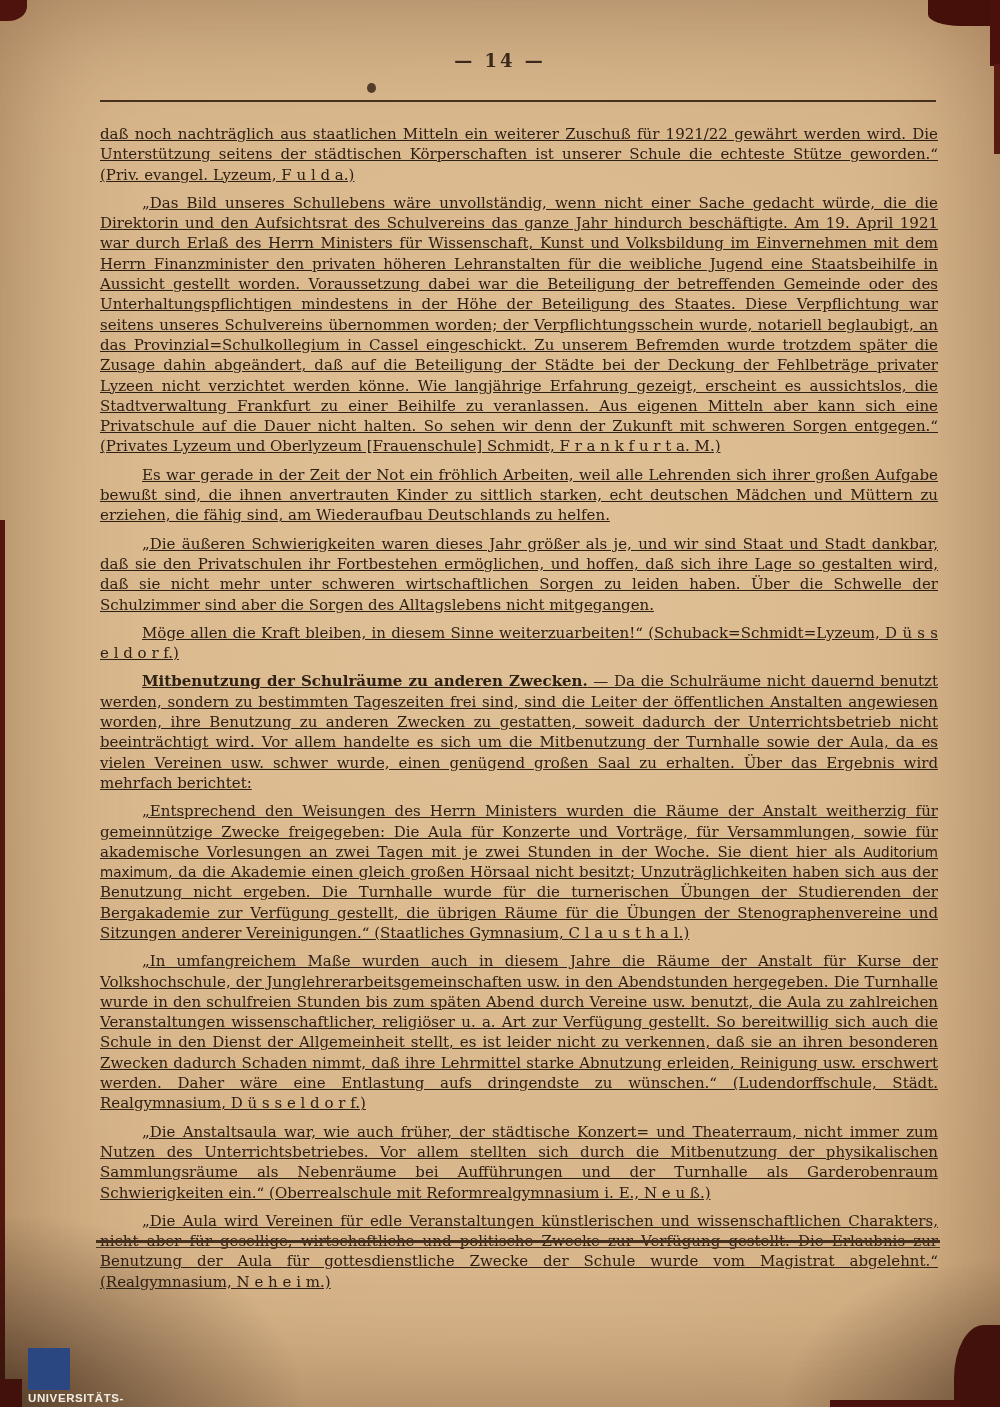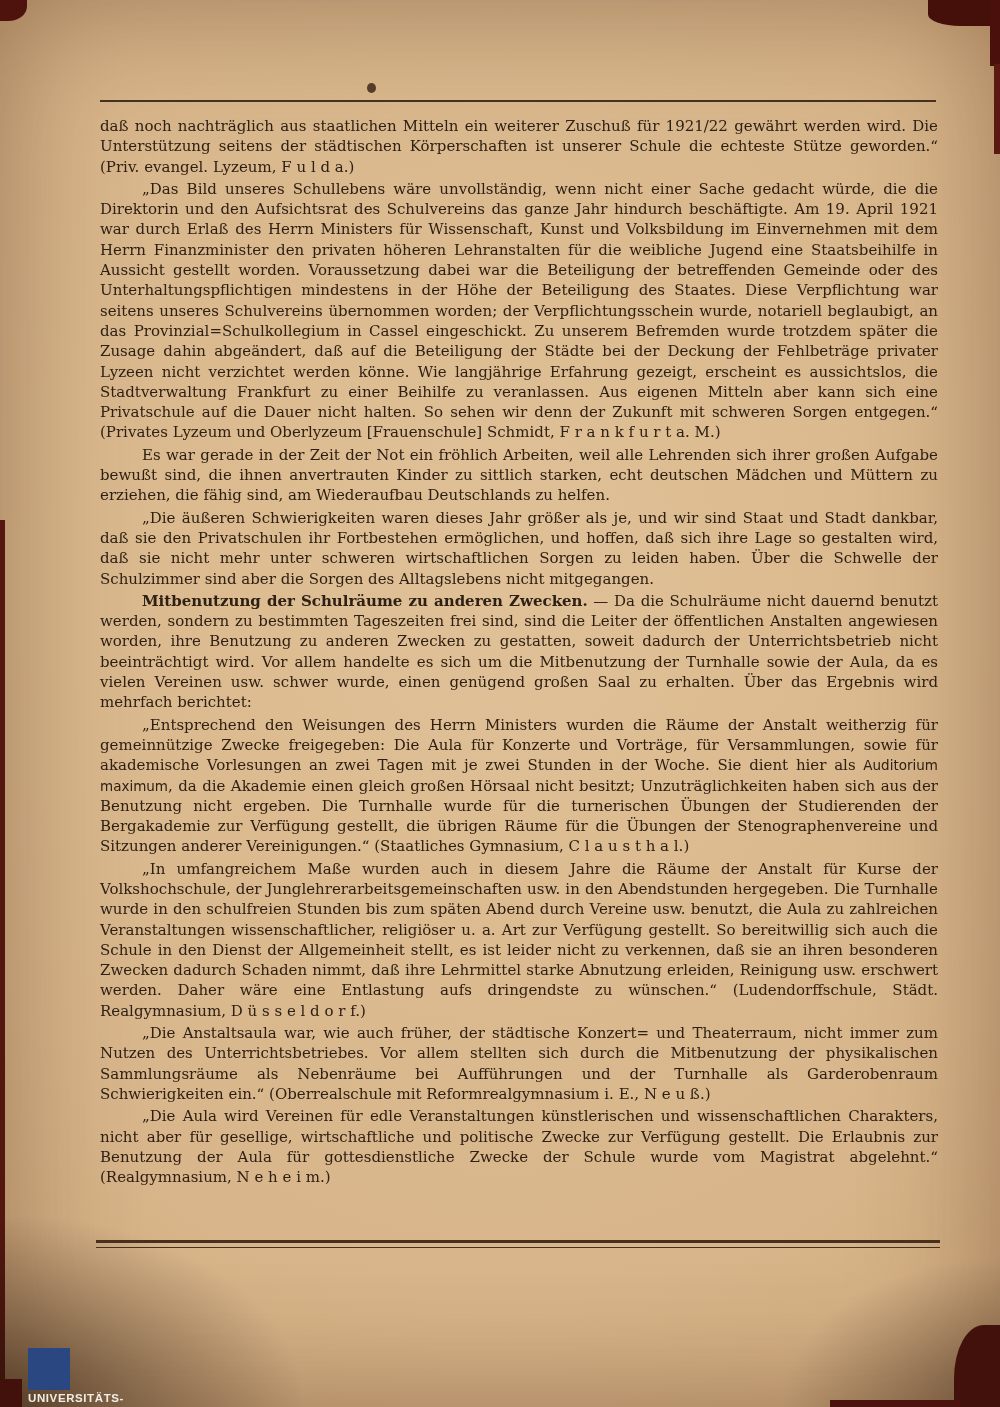--- a/index.html
+++ b/index.html
@@ -18,21 +18,21 @@
     font-size:18px; color:#3a281b; letter-spacing:3px; font-weight:bold;
   }
 
   .top-rule { position:absolute; top:100px; left:100px; right:64px; height:2px; background:#46311f; }
   .ink-dot  { position:absolute; top:83px; left:367px; width:9px; height:10px; background:#3c2818; border-radius:50%; opacity:.85; }
 
   .content {
     position:absolute; top:116px; left:100px; right:62px;
     color:#2f2014; font-size:15px; line-height:20.3px; text-align:justify;
   }
-  .content p { margin:0 0 2px; text-indent:42px; }
+  .content p { margin:8px 0 2px; text-indent:42px;text-decoration:underline; }
   .content p.no-indent { text-indent:0; }
   .lead-bold { font-weight:bold; }
   .antiqua { font-family:"DejaVu Sans", sans-serif; font-size:13.5px; }
 
   .bottom-rules { position:absolute; top:1240px; left:96px; right:60px; }
   .rule-thick { height:3px; background:#46311f; }
   .rule-thin  { height:1px; background:#46311f; margin-top:4px; }
 
   .shadow-bl {
     position:absolute; left:0; bottom:0; width:300px; height:190px;
@@ -70,34 +70,38 @@
   <div class="mark m-tr2"></div>
   <div class="mark m-r1"></div>
   <div class="mark m-left"></div>
   <div class="shadow-bl"></div>
   <div class="shadow-br"></div>
   <div class="mark m-bl"></div>
   <div class="mark m-br"></div>
   <div class="mark m-b"></div>
   <div class="ink-dot"></div>
 
+  <div class="page-number">— 14 —</div>
   <div class="top-rule"></div>
 
   <div class="content">
     <p class="no-indent">
       <span>daß noch nachträglich aus staatlichen Mitteln ein weiterer Zuschuß für 1921/22 gewährt werden wird. Die Unterstützung seitens der städtischen Körperschaften ist unserer Schule die echteste Stütze geworden.“ (Priv. evangel. Lyzeum, F u l d a.)</span>
     </p>
     <p>
       <span>„Das Bild unseres Schullebens wäre unvollständig, wenn nicht einer Sache gedacht würde, die die Direktorin und den Aufsichtsrat des Schulvereins das ganze Jahr hindurch beschäftigte. Am 19. April 1921 war durch Erlaß des Herrn Ministers für Wissenschaft, Kunst und Volksbildung im Einvernehmen mit dem Herrn Finanzminister den privaten höheren Lehranstalten für die weibliche Jugend eine Staatsbeihilfe in Aussicht gestellt worden. Voraussetzung dabei war die Beteiligung der betreffenden Gemeinde oder des Unterhaltungspflichtigen mindestens in der Höhe der Beteiligung des Staates. Diese Verpflichtung war seitens unseres Schulvereins übernommen worden; der Verpflichtungsschein wurde, notariell beglaubigt, an das Provinzial=Schulkollegium in Cassel eingeschickt. Zu unserem Befremden wurde trotzdem später die Zusage dahin abgeändert, daß auf die Beteiligung der Städte bei der Deckung der Fehlbeträge privater Lyzeen nicht verzichtet werden könne. Wie langjährige Erfahrung gezeigt, erscheint es aussichtslos, die Stadtverwaltung Frankfurt zu einer Beihilfe zu veranlassen. Aus eigenen Mitteln aber kann sich eine Privatschule auf die Dauer nicht halten. So sehen wir denn der Zukunft mit schweren Sorgen entgegen.“ (Privates Lyzeum und Oberlyzeum [Frauenschule] Schmidt, F r a n k f u r t a. M.)</span>
     </p>
     <p>
       <span>Es war gerade in der Zeit der Not ein fröhlich Arbeiten, weil alle Lehrenden sich ihrer großen Aufgabe bewußt sind, die ihnen anvertrauten Kinder zu sittlich starken, echt deutschen Mädchen und Müttern zu erziehen, die fähig sind, am Wiederaufbau Deutschlands zu helfen.</span>
     </p>
     <p>
       <span>„Die äußeren Schwierigkeiten waren dieses Jahr größer als je, und wir sind Staat und Stadt dankbar, daß sie den Privatschulen ihr Fortbestehen ermöglichen, und hoffen, daß sich ihre Lage so gestalten wird, daß sie nicht mehr unter schweren wirtschaftlichen Sorgen zu leiden haben. Über die Schwelle der Schulzimmer sind aber die Sorgen des Alltagslebens nicht mitgegangen.</span>
+    </p>
+    <p>
+      <span>Möge allen die Kraft bleiben, in diesem Sinne weiterzuarbeiten!“ (Schuback=Schmidt=Lyzeum, D ü s s e l d o r f.)</span>
     </p>
     <p>
       <span class="lead-bold">Mitbenutzung der Schulräume zu anderen Zwecken.</span><span> — Da die Schulräume nicht dauernd benutzt werden, sondern zu bestimmten Tageszeiten frei sind, sind die Leiter der öffentlichen Anstalten angewiesen worden, ihre Benutzung zu anderen Zwecken zu gestatten, soweit dadurch der Unterrichtsbetrieb nicht beeinträchtigt wird. Vor allem handelte es sich um die Mitbenutzung der Turnhalle sowie der Aula, da es vielen Vereinen usw. schwer wurde, einen genügend großen Saal zu erhalten. Über das Ergebnis wird mehrfach berichtet:</span>
     </p>
     <p>
       <span>„Entsprechend den Weisungen des Herrn Ministers wurden die Räume der Anstalt weitherzig für gemeinnützige Zwecke freigegeben: Die Aula für Konzerte und Vorträge, für Versammlungen, sowie für akademische Vorlesungen an zwei Tagen mit je zwei Stunden in der Woche. Sie dient hier als </span><span class="antiqua">Auditorium maximum</span><span>, da die Akademie einen gleich großen Hörsaal nicht besitzt; Unzuträglichkeiten haben sich aus der Benutzung nicht ergeben. Die Turnhalle wurde für die turnerischen Übungen der Studierenden der Bergakademie zur Verfügung gestellt, die übrigen Räume für die Übungen der Stenographenvereine und Sitzungen anderer Vereinigungen.“ (Staatliches Gymnasium, C l a u s t h a l.)</span>
     </p>
     <p>
       <span>„In umfangreichem Maße wurden auch in diesem Jahre die Räume der Anstalt für Kurse der Volkshochschule, der Junglehrerarbeitsgemeinschaften usw. in den Abendstunden hergegeben. Die Turnhalle wurde in den schulfreien Stunden bis zum späten Abend durch Vereine usw. benutzt, die Aula zu zahlreichen Veranstaltungen wissenschaftlicher, religiöser u. a. Art zur Verfügung gestellt. So bereitwillig sich auch die Schule in den Dienst der Allgemeinheit stellt, es ist leider nicht zu verkennen, daß sie an ihren besonderen Zwecken dadurch Schaden nimmt, daß ihre Lehrmittel starke Abnutzung erleiden, Reinigung usw. erschwert werden. Daher wäre eine Entlastung aufs dringendste zu wünschen.“ (Ludendorffschule, Städt. Realgymnasium, D ü s s e l d o r f.)</span>
     </p>

